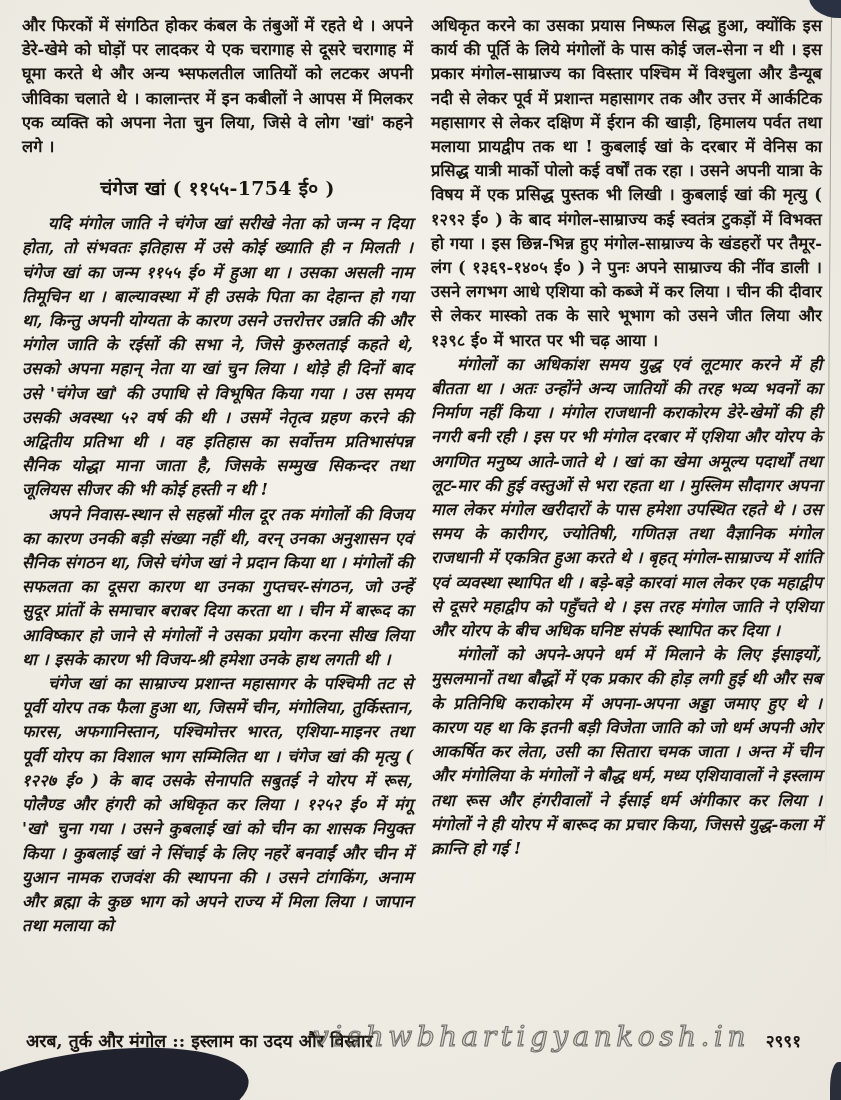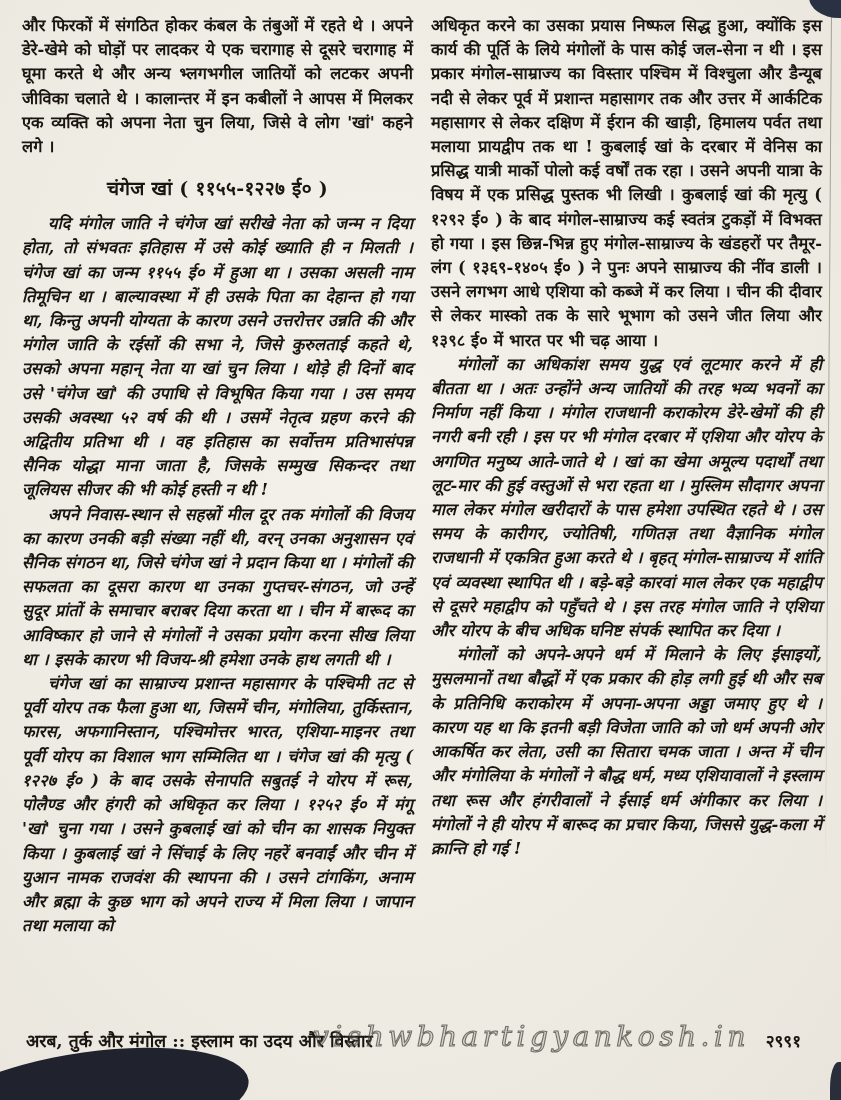--- a/index.html
+++ b/index.html
@@ -84,22 +84,22 @@
   }
 </style>
 </head>
 <body>
 
 <div class="page">
 
   <div class="columns">
 
     <div class="col">
-      <p>और फिरकों में संगठित होकर कंबल के तंबुओं में रहते थे । अपने डेरे-खेमे को घोड़ों पर लादकर ये एक चरागाह से दूसरे चरागाह में घूमा करते थे और अन्य भ्लगभगील जातियों को लटकर अपनी जीविका चलाते थे । कालान्तर में इन कबीलों ने आपस में मिलकर एक व्यक्ति को अपना नेता चुन लिया, जिसे वे लोग 'खां' कहने लगे ।</p>
-      <h2>चंगेज खां ( ११५५-१२२७ ई० )</h2>
+      <p>और फिरकों में संगठित होकर कंबल के तंबुओं में रहते थे । अपने डेरे-खेमे को घोड़ों पर लादकर ये एक चरागाह से दूसरे चरागाह में घूमा करते थे और अन्य भ्सफलतील जातियों को लटकर अपनी जीविका चलाते थे । कालान्तर में इन कबीलों ने आपस में मिलकर एक व्यक्ति को अपना नेता चुन लिया, जिसे वे लोग 'खां' कहने लगे ।</p>
+      <h2>चंगेज खां ( ११५५-1754 ई० )</h2>
       <p class="indent">यदि मंगोल जाति ने चंगेज खां सरीखे नेता को जन्म न दिया होता, तो संभवतः इतिहास में उसे कोई ख्याति ही न मिलती । चंगेज खां का जन्म ११५५ ई० में हुआ था । उसका असली नाम तिमूचिन था । बाल्यावस्था में ही उसके पिता का देहान्त हो गया था, किन्तु अपनी योग्यता के कारण उसने उत्तरोत्तर उन्नति की और मंगोल जाति के रईसों की सभा ने, जिसे कुरुलताई कहते थे, उसको अपना महान् नेता या खां चुन लिया । थोड़े ही दिनों बाद उसे 'चंगेज खां' की उपाधि से विभूषित किया गया । उस समय उसकी अवस्था ५२ वर्ष की थी । उसमें नेतृत्व ग्रहण करने की अद्वितीय प्रतिभा थी । वह इतिहास का सर्वोत्तम प्रतिभासंपन्न सैनिक योद्धा माना जाता है, जिसके सम्मुख सिकन्दर तथा जूलियस सीजर की भी कोई हस्ती न थी !</p>
       <p class="indent">अपने निवास-स्थान से सहस्रों मील दूर तक मंगोलों की विजय का कारण उनकी बड़ी संख्या नहीं थी, वरन् उनका अनुशासन एवं सैनिक संगठन था, जिसे चंगेज खां ने प्रदान किया था । मंगोलों की सफलता का दूसरा कारण था उनका गुप्तचर-संगठन, जो उन्हें सुदूर प्रांतों के समाचार बराबर दिया करता था । चीन में बारूद का आविष्कार हो जाने से मंगोलों ने उसका प्रयोग करना सीख लिया था । इसके कारण भी विजय-श्री हमेशा उनके हाथ लगती थी ।</p>
       <p class="indent">चंगेज खां का साम्राज्य प्रशान्त महासागर के पश्चिमी तट से पूर्वी योरप तक फैला हुआ था, जिसमें चीन, मंगोलिया, तुर्किस्तान, फारस, अफगानिस्तान, पश्चिमोत्तर भारत, एशिया-माइनर तथा पूर्वी योरप का विशाल भाग सम्मिलित था । चंगेज खां की मृत्यु ( १२२७ ई० ) के बाद उसके सेनापति सबुतई ने योरप में रूस, पोलैण्ड और हंगरी को अधिकृत कर लिया । १२५२ ई० में मंगू 'खां' चुना गया । उसने कुबलाई खां को चीन का शासक नियुक्त किया । कुबलाई खां ने सिंचाई के लिए नहरें बनवाईं और चीन में युआन नामक राजवंश की स्थापना की । उसने टांगकिंग, अनाम और ब्रह्मा के कुछ भाग को अपने राज्य में मिला लिया । जापान तथा मलाया को</p>
     </div>
 
     <div class="col">
       <p>अधिकृत करने का उसका प्रयास निष्फल सिद्ध हुआ, क्योंकि इस कार्य की पूर्ति के लिये मंगोलों के पास कोई जल-सेना न थी । इस प्रकार मंगोल-साम्राज्य का विस्तार पश्चिम में विश्चुला और डैन्यूब नदी से लेकर पूर्व में प्रशान्त महासागर तक और उत्तर में आर्कटिक महासागर से लेकर दक्षिण में ईरान की खाड़ी, हिमालय पर्वत तथा मलाया प्रायद्वीप तक था ! कुबलाई खां के दरबार में वेनिस का प्रसिद्ध यात्री मार्को पोलो कई वर्षों तक रहा । उसने अपनी यात्रा के विषय में एक प्रसिद्ध पुस्तक भी लिखी । कुबलाई खां की मृत्यु ( १२९२ ई० ) के बाद मंगोल-साम्राज्य कई स्वतंत्र टुकड़ों में विभक्त हो गया । इस छिन्न-भिन्न हुए मंगोल-साम्राज्य के खंडहरों पर तैमूर-लंग ( १३६९-१४०५ ई० ) ने पुनः अपने साम्राज्य की नींव डाली । उसने लगभग आधे एशिया को कब्जे में कर लिया । चीन की दीवार से लेकर मास्को तक के सारे भूभाग को उसने जीत लिया और १३९८ ई० में भारत पर भी चढ़ आया ।</p>
       <p class="indent">मंगोलों का अधिकांश समय युद्ध एवं लूटमार करने में ही बीतता था । अतः उन्होंने अन्य जातियों की तरह भव्य भवनों का निर्माण नहीं किया । मंगोल राजधानी कराकोरम डेरे-खेमों की ही नगरी बनी रही । इस पर भी मंगोल दरबार में एशिया और योरप के अगणित मनुष्य आते-जाते थे । खां का खेमा अमूल्य पदार्थों तथा लूट-मार की हुई वस्तुओं से भरा रहता था । मुस्लिम सौदागर अपना माल लेकर मंगोल खरीदारों के पास हमेशा उपस्थित रहते थे । उस समय के कारीगर, ज्योतिषी, गणितज्ञ तथा वैज्ञानिक मंगोल राजधानी में एकत्रित हुआ करते थे । बृहत् मंगोल-साम्राज्य में शांति एवं व्यवस्था स्थापित थी । बड़े-बड़े कारवां माल लेकर एक महाद्वीप से दूसरे महाद्वीप को पहुँचते थे । इस तरह मंगोल जाति ने एशिया और योरप के बीच अधिक घनिष्ट संपर्क स्थापित कर दिया ।</p>
       <p class="indent">मंगोलों को अपने-अपने धर्म में मिलाने के लिए ईसाइयों, मुसलमानों तथा बौद्धों में एक प्रकार की होड़ लगी हुई थी और सब के प्रतिनिधि कराकोरम में अपना-अपना अड्डा जमाए हुए थे । कारण यह था कि इतनी बड़ी विजेता जाति को जो धर्म अपनी ओर आकर्षित कर लेता, उसी का सितारा चमक जाता । अन्त में चीन और मंगोलिया के मंगोलों ने बौद्ध धर्म, मध्य एशियावालों ने इस्लाम तथा रूस और हंगरीवालों ने ईसाई धर्म अंगीकार कर लिया । मंगोलों ने ही योरप में बारूद का प्रचार किया, जिससे युद्ध-कला में क्रान्ति हो गई !</p>
     </div>

